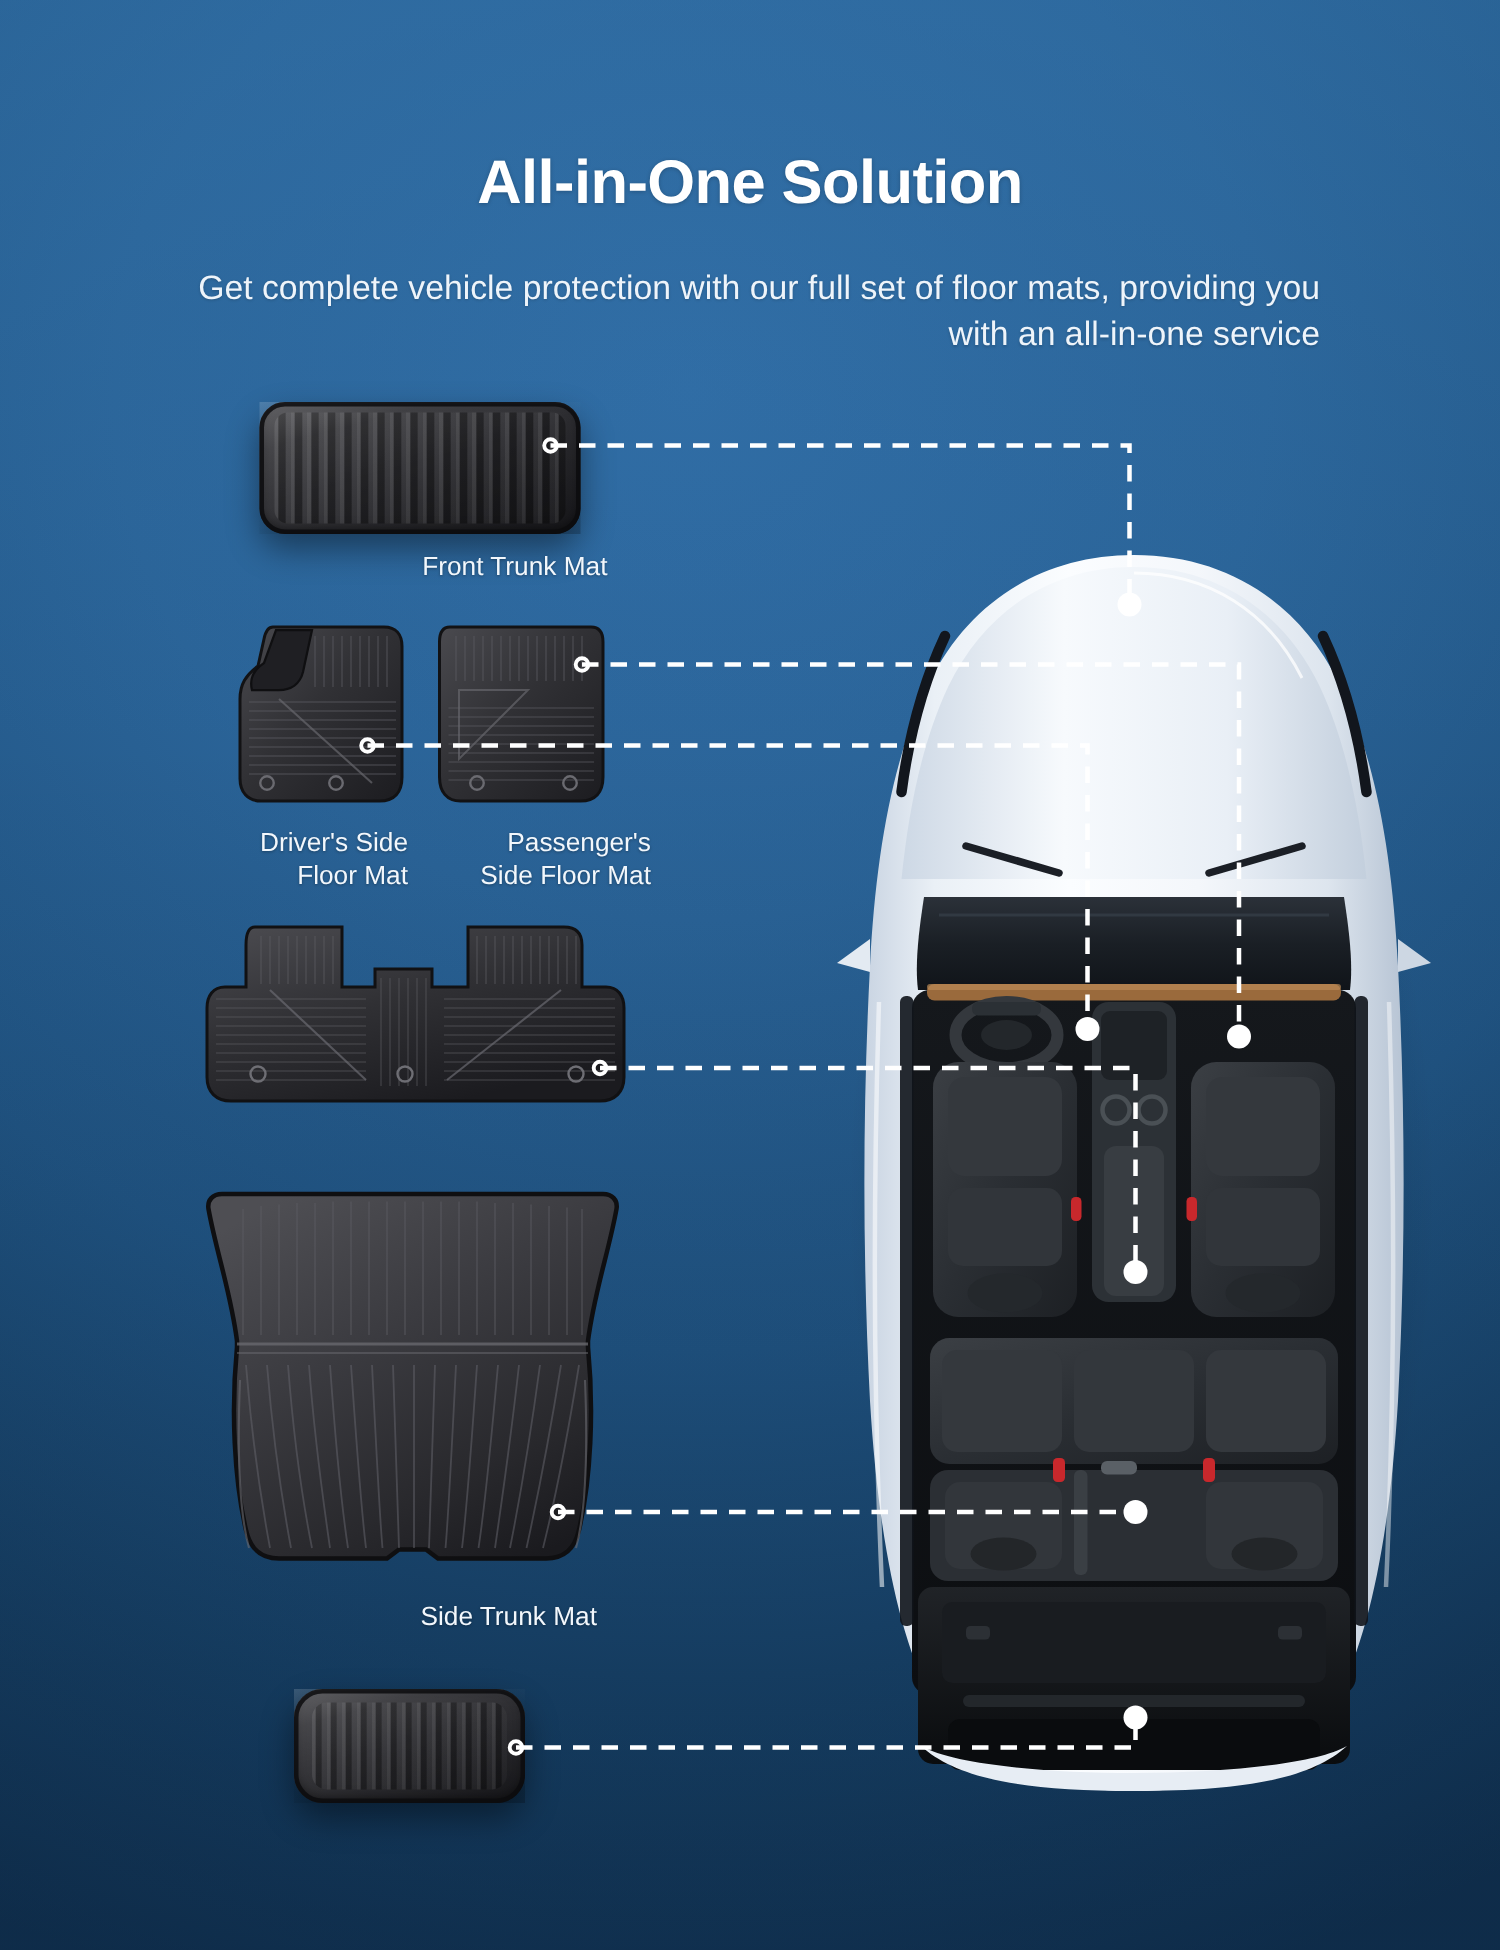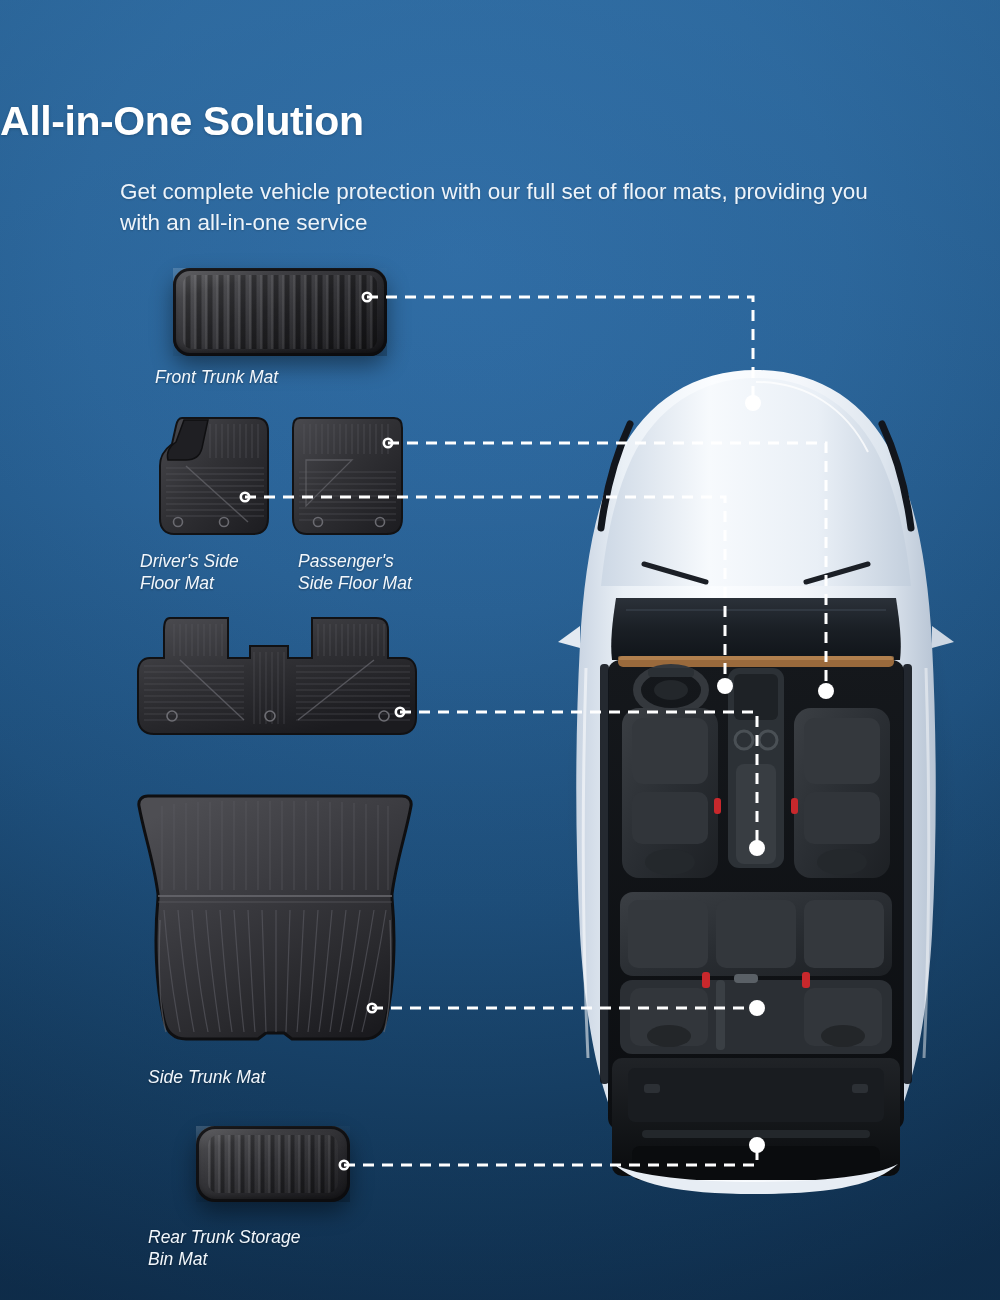--- a/index.html
+++ b/index.html
@@ -15,34 +15,34 @@
       radial-gradient(120% 85% at 46% 20%, #2f6ba3 0%, #2a6397 32%, #215584 58%, #184268 80%, #11304f 100%);
   }
   #stage:before{
     content:"";position:absolute;inset:0;
     background:linear-gradient(180deg, rgba(54,120,176,.35) 0%, rgba(40,98,150,0) 38%, rgba(8,34,60,.30) 100%);
     pointer-events:none;
   }
 
   
   .title{
-    position:absolute;left:0;right:0;top:98px;text-align:left;
+    position:absolute;left:0;right:0;top:98px;text-align:center;
     color:#ffffff;font-size:41px;font-weight:bold;letter-spacing:-.4px;
     text-shadow:0 1px 3px rgba(0,0,0,.22);
   }
   .subtitle{
-    position:absolute;left:50%;transform:translateX(-50%);top:176px;width:760px;text-align:left;
+    position:absolute;left:50%;transform:translateX(-50%);top:176px;width:760px;text-align:right;
     color:#eef4fa;font-size:22.5px;line-height:31px;font-weight:normal;
     text-shadow:0 1px 2px rgba(0,0,0,.18);
   }
 
   
   .cap{
-    position:absolute;text-align:left;color:#f2f7fc;font-size:17.5px;line-height:22px;
-    text-shadow:0 1px 2px rgba(0,0,0,.32);white-space:pre-line;font-style:italic;
+    position:absolute;text-align:right;color:#f2f7fc;font-size:17.5px;line-height:22px;
+    text-shadow:0 1px 2px rgba(0,0,0,.32);white-space:pre-line;
   }
 
   
   .conn{position:absolute;left:0;top:0;width:1000px;height:1300px;pointer-events:none;}
 
   
   .mat{position:absolute;}
   .matbody{
     position:absolute;inset:0;
     background:linear-gradient(150deg,#46464a 0%,#3a3a3e 26%,#2e2e32 55%,#242428 80%,#1b1b1f 100%);
@@ -458,22 +458,20 @@
     <path d="M256 130 C258 180 256 220 250 242" stroke="#6b6b71" stroke-width="1.4" fill="none" opacity=".6"></path>
   </svg>
   <div class="cap" style="left:148px;top:1066px;width:250px;">Side Trunk Mat</div>
 
   <div class="mat" id="m-bin">
     <div class="matbody"></div>
     <div class="rib"></div>
     <div class="sheen"></div>
     <div class="lip"></div>
   </div>
-  <div class="cap" style="left:148px;top:1226px;width:250px;">Rear Trunk Storage
-Bin Mat</div>
 
   <svg class="conn" viewBox="0 0 1000 1300">
     <g fill="none" stroke="#ffffff" stroke-width="3" stroke-dasharray="11 8" stroke-linecap="butt">
       <path d="M367 297 L753 297 L753 400"></path>
       <path d="M388 443 L826 443 L826 688"></path>
       <path d="M245 497 L725 497 L725 683"></path>
       <path d="M400 712 L757 712 L757 845"></path>
       <path d="M372 1008 L757 1008"></path>
       <path d="M344 1165 L757 1165 L757 1148"></path>
     </g>

